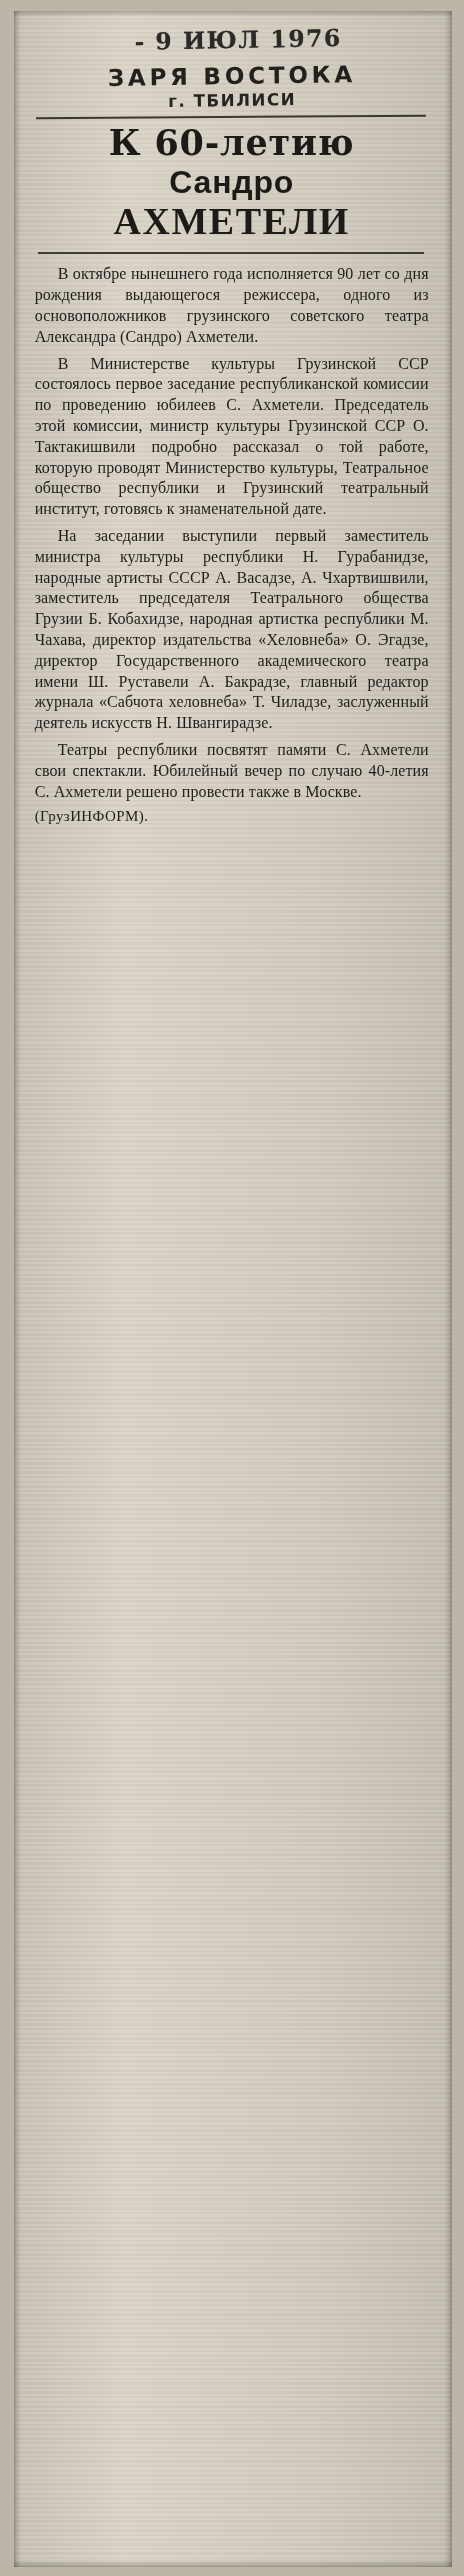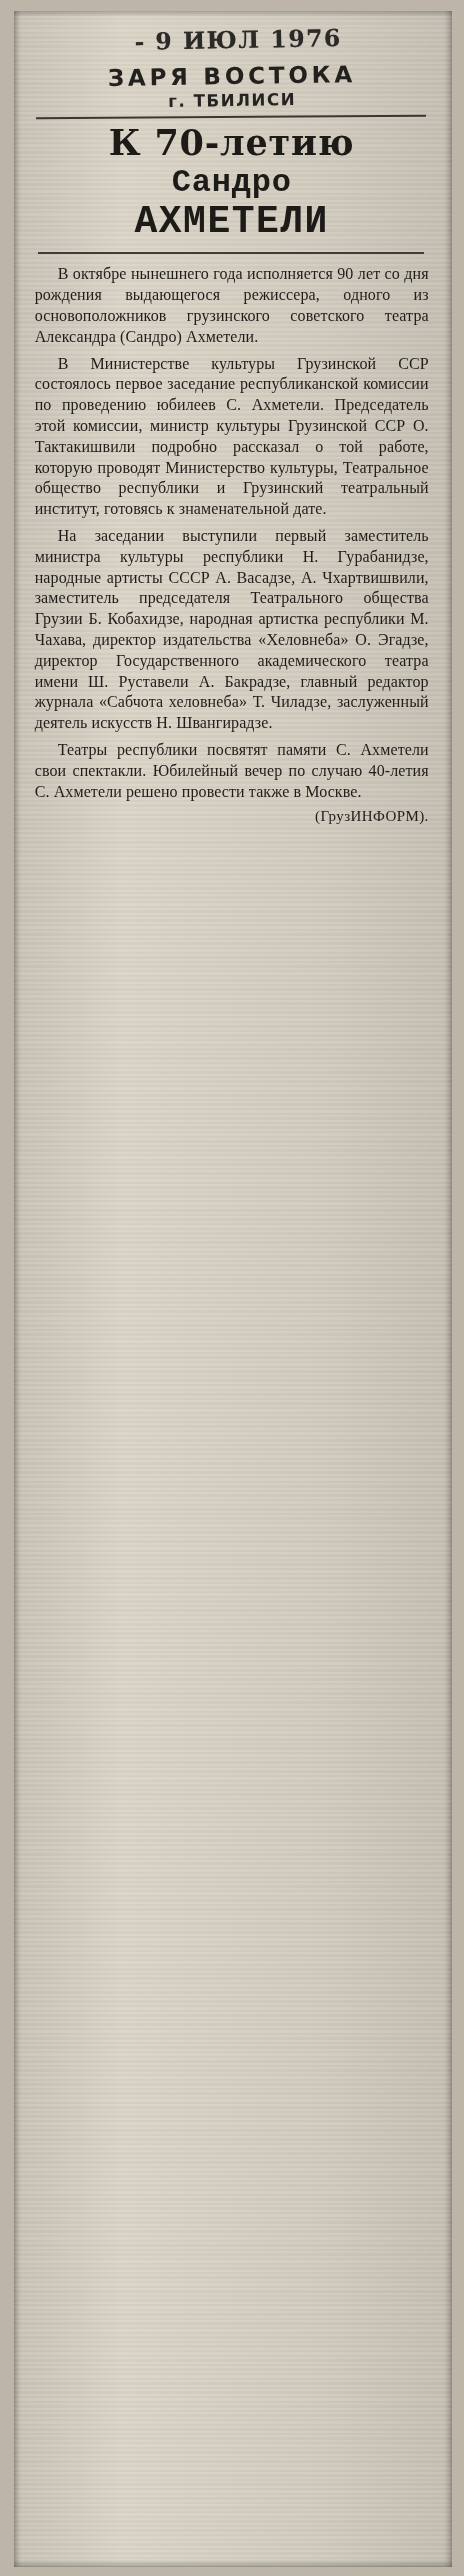--- a/index.html
+++ b/index.html
@@ -95,29 +95,29 @@
     color: #1d1b18;
   }
   .headline .l1 {
     font-family: "DejaVu Serif", serif;
     font-size: 35px;
     font-weight: bold;
     letter-spacing: 0.8px;
     line-height: 1.05;
   }
   .headline .l2 {
-    font-family: Liberation Mono, monospace;
+    font-family: Liberation Sans, sans-serif;
     font-size: 32px;
     font-weight: bold;
     letter-spacing: 0.8px;
     line-height: 1.1;
     margin-top: 3px;
   }
   .headline .l3 {
-    font-family: Liberation Mono, monospace;
+    font-family: Liberation Serif, serif;
     font-size: 38px;
     font-weight: bold;
     letter-spacing: 1.5px;
     line-height: 1.05;
     margin-top: 1.5px;
   }
   .rule2 {
     height: 1.5px;
     background: #403d37;
     margin: 10.6px 4.6px 0 3px;
@@ -132,21 +132,21 @@
     text-align: justify;
     text-justify: inter-word;
     letter-spacing: 0.1px;
   }
   .body p {
     margin: 0 0 6px 0;
     text-indent: 23px;
   }
   .credit {
     margin-top: 0;
-    text-align: right;
+    text-align: left;
     font-family: "Liberation Serif", serif;
     font-size: 15px;
     color: #1f1d1a;
     letter-spacing: 0.4px;
   }
   
   .edge-left, .edge-right {
     position: absolute;
     top: 0; bottom: 0;
     width: 7.6px;
@@ -181,21 +181,21 @@
       <div class="datestamp">- 9 ИЮЛ 1976</div>
 
       <div class="masthead">
         <div class="paper-name">ЗАРЯ ВОСТОКА</div>
         <div class="city">г. ТБИЛИСИ</div>
       </div>
 
       <div class="rule"></div>
 
       <div class="headline">
-        <div class="l1">К 70-летию</div>
+        <div class="l1">К 60-летию</div>
         <div class="l2">Сандро</div>
         <div class="l3">АХМЕТЕЛИ</div>
       </div>
 
       <div class="rule2"></div>
 
       <div class="body">
         <p>В октябре нынешнего года исполняется 90 лет со дня рождения выдающегося режиссера, одного из основоположников грузинского советского театра Александра (Сандро) Ахметели.</p>
         <p>В Министерстве культуры Грузинской ССР состоялось первое заседание республиканской комиссии по проведению юбилеев С. Ахметели. Председатель этой комиссии, министр культуры Грузинской ССР О. Тактакишвили подробно рассказал о той работе, которую проводят Министерство культуры, Театральное общество республики и Грузинский театральный институт, готовясь к знаменательной дате.</p>
         <p>На заседании выступили первый заместитель министра культуры республики Н. Гурабанидзе, народные артисты СССР А. Васадзе, А. Чхартвишвили, заместитель председателя Театрального общества Грузии Б. Кобахидзе, народная артистка республики М. Чахава, директор издательства «Хеловнеба» О. Эгадзе, директор Государственного академического театра имени Ш. Руставели А. Бакрадзе, главный редактор журнала «Сабчота хеловнеба» Т. Чиладзе, заслуженный деятель искусств Н. Швангирадзе.</p>

